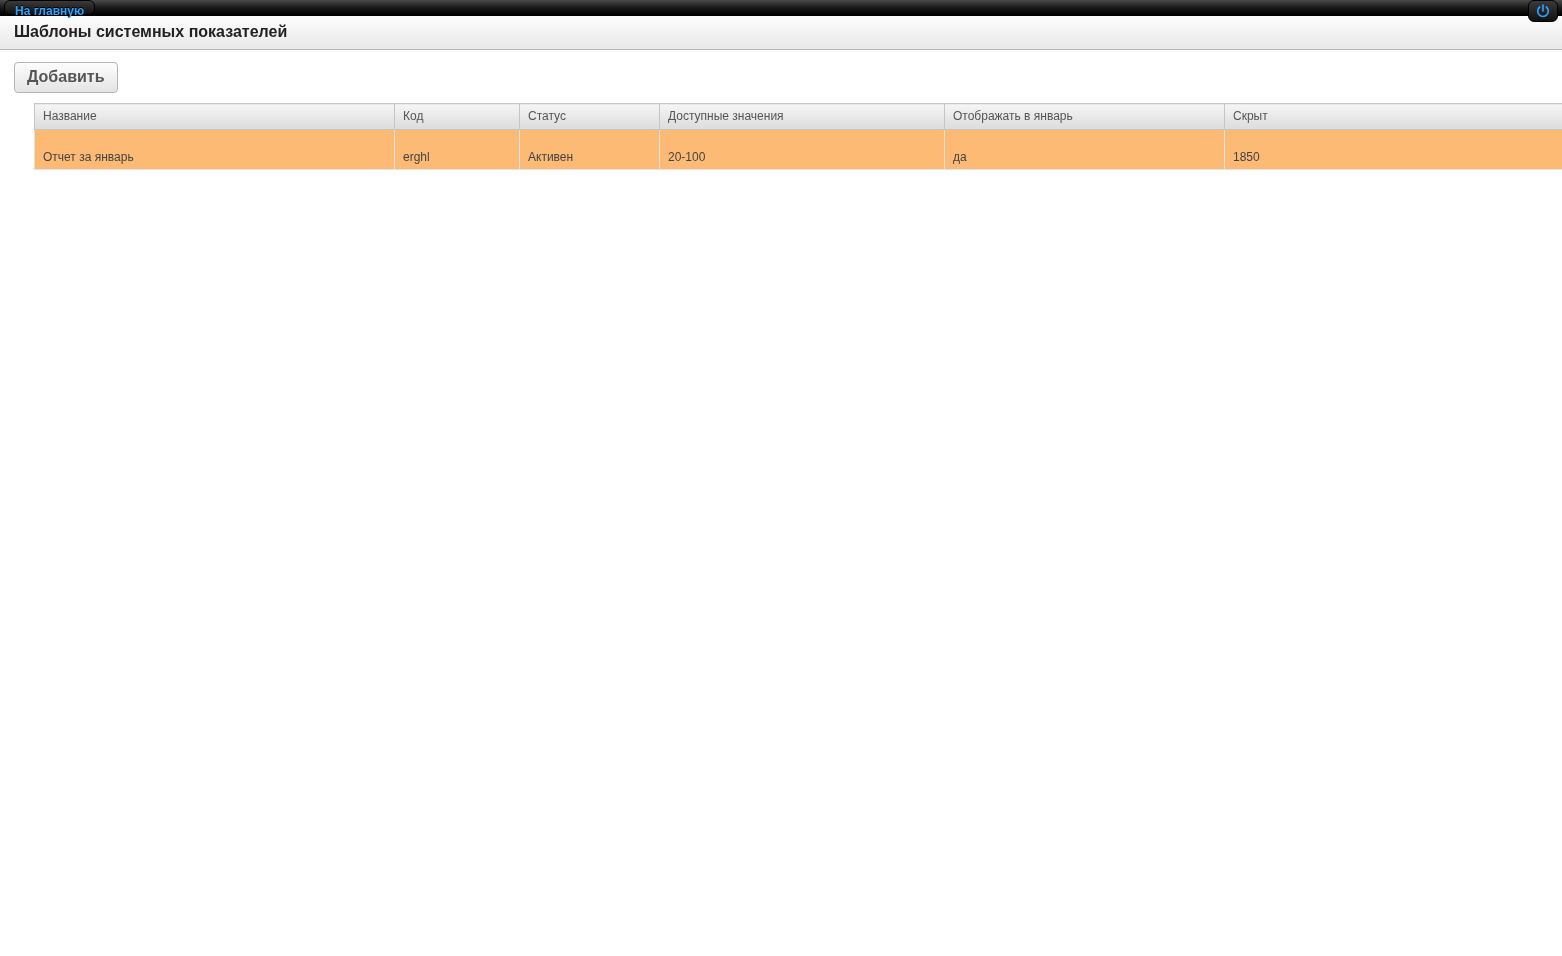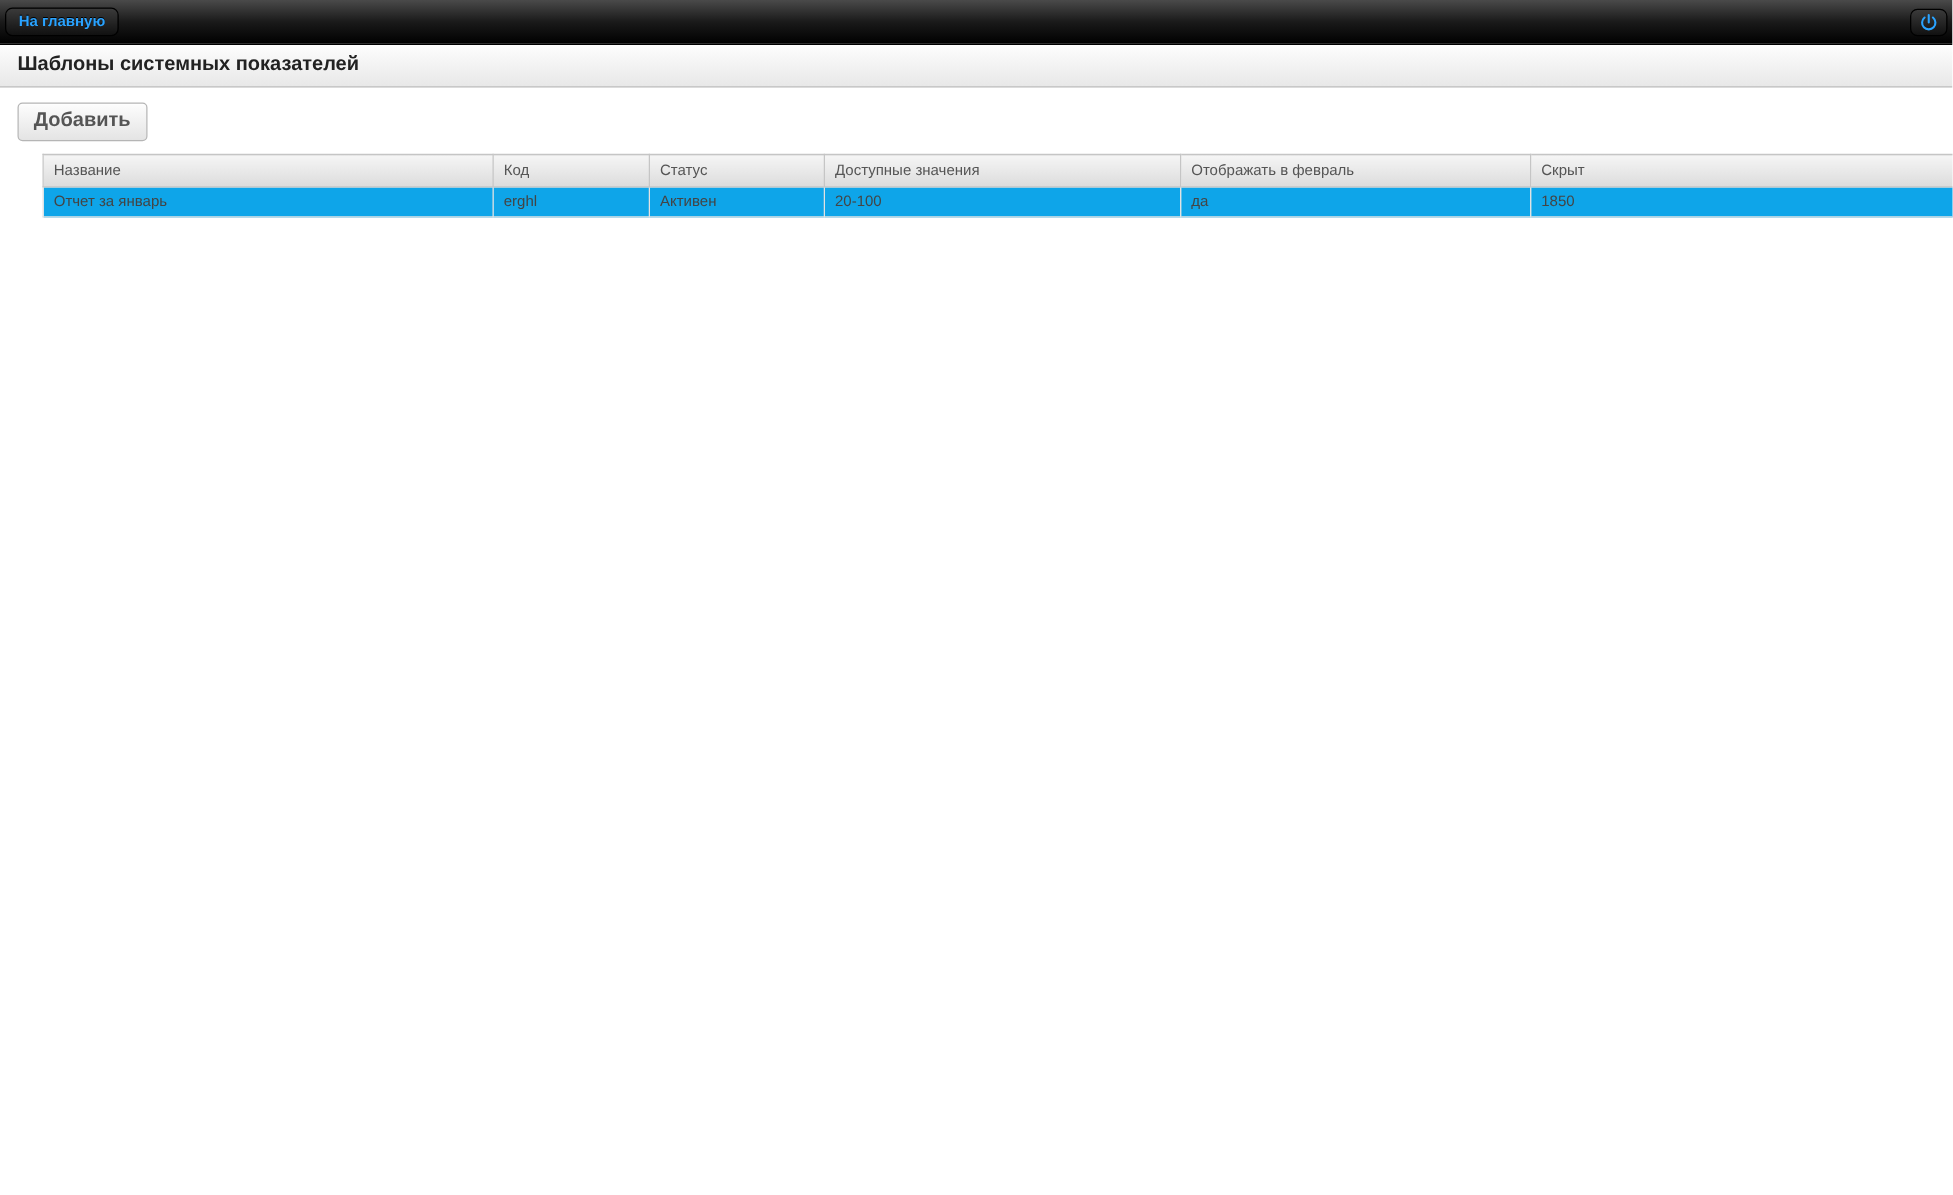--- a/index.html
+++ b/index.html
@@ -8,24 +8,23 @@
     padding: 0;
     font-family: Arial, Helvetica, sans-serif;
     font-size: 13px;
     color: #333;
     background: #fff;
     width: 1562px;
     height: 956px;
   }
   
   .topbar {
-    height: 36px;
+    height: 16px;
     background: linear-gradient(to bottom, #4a4a4a 0%, #1a1a1a 50%, #000 100%);
     display: flex;
-    align-items: center;
     justify-content: space-between;
     padding: 0 4px;
     border-bottom: 1px solid #000;
   }
   .home-btn {
     background: linear-gradient(to bottom, #3a3a3a, #111);
     color: #2aa3ff;
     border: 1px solid #000;
     border-radius: 6px;
     padding: 3px 10px 4px 10px;
@@ -92,23 +91,23 @@
     color: #555;
     background: linear-gradient(to bottom, #f5f5f5, #dcdcdc);
     border: 1px solid #c5c5c5;
     padding: 5px 8px 6px 8px;
     height: 24px;
   }
   table.grid td {
     font-size: 12px;
     color: #444;
     border: 1px solid #e2e2e2;
-    padding: 4px 8px 5px 8px;
+    padding: 20px 8px 5px 8px;
     height: 20px;
-    background: #0ea5e9;
+    background: #fdba74;
   }
   
   .col-name   { width: 360px; }
   .col-code   { width: 125px; }
   .col-status { width: 140px; }
   .col-range  { width: 285px; }
   .col-report { width: 280px; }
   .col-number { width: auto; }
 </style>
 </head>
@@ -142,21 +141,21 @@
       <col class="col-range">
         <col class="col-report">
         <col class="col-number">
     </colgroup>
     <thead>
       <tr>
         <th>Название</th>
         <th>Код</th>
         <th>Статус</th>
         <th>Доступные значения</th>
-        <th>Отображать в февраль</th>
+        <th>Отображать в январь</th>
         <th>Скрыт</th>
       </tr>
     </thead>
     <tbody>
       <tr>
         <td>Отчет за январь</td>
         <td>erghl</td>
         <td>Активен</td>
         <td>20-100</td>
         <td>да</td>

